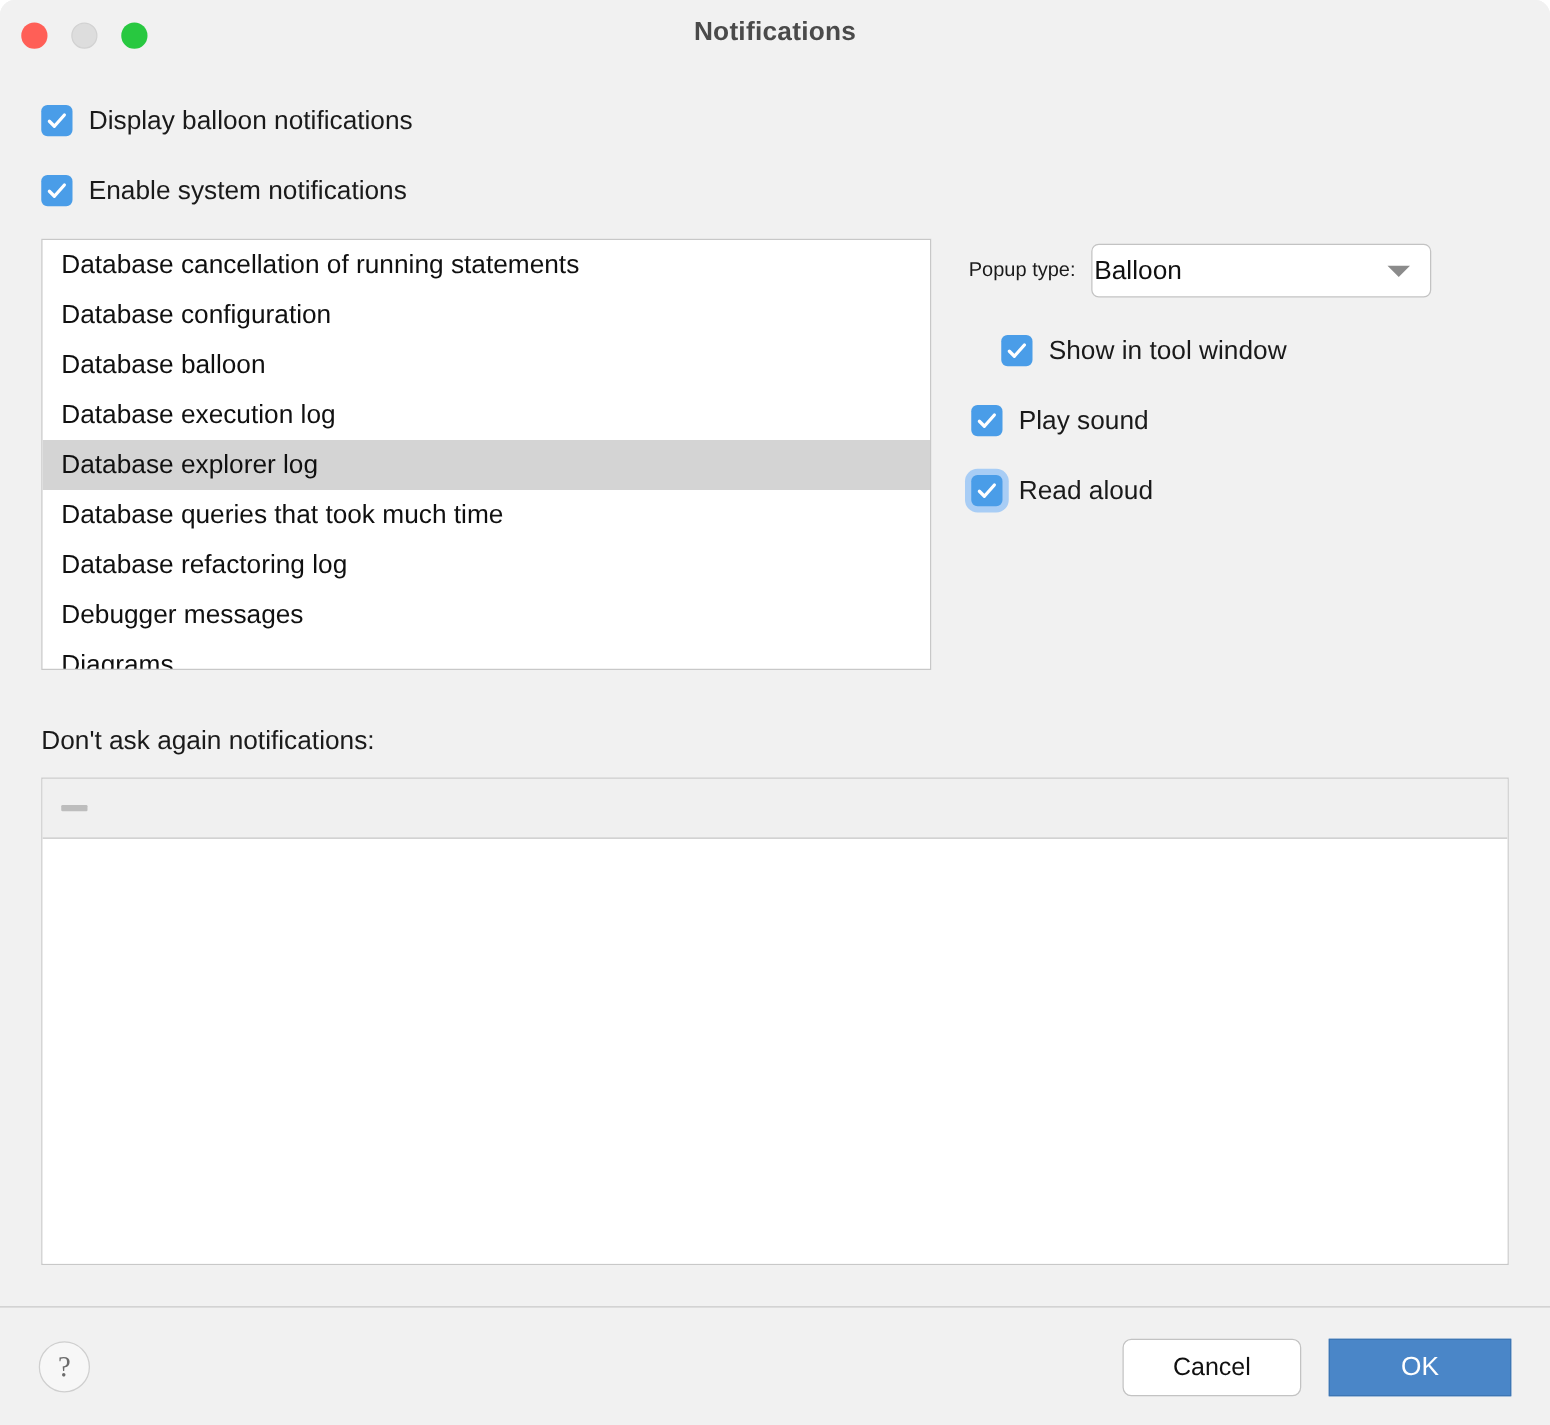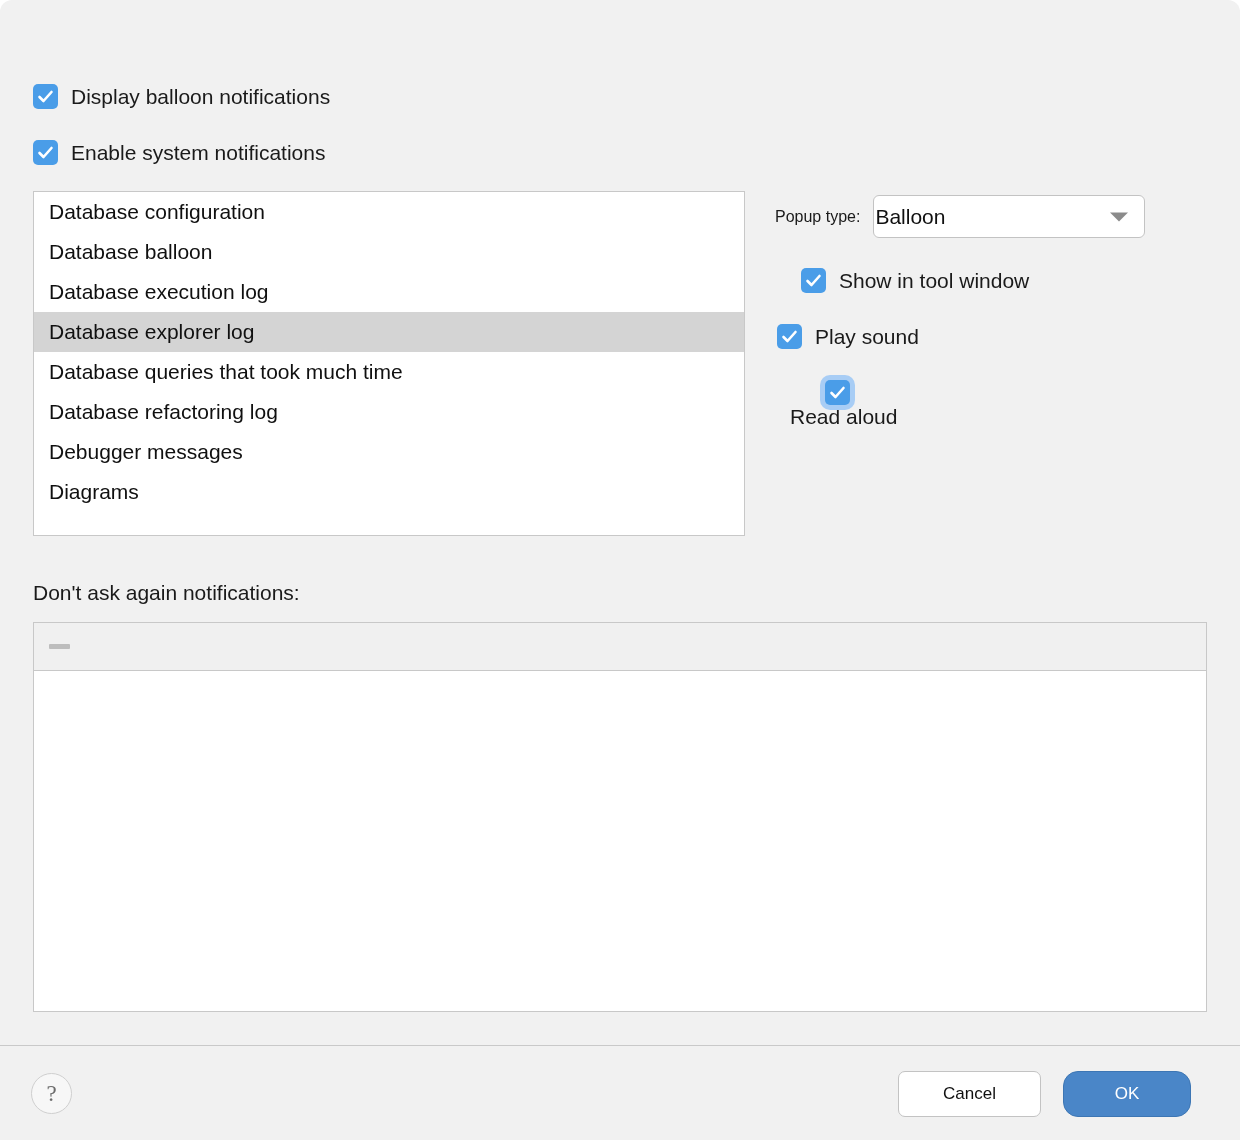--- a/index.html
+++ b/index.html
@@ -146,21 +146,21 @@
     top: 50%;
     transform: translateY(-50%);
     width: 0; height: 0;
     border-left: 9px solid transparent;
     border-right: 9px solid transparent;
     border-top: 9px solid #8b8b8b;
   }
 
   #cb-show-tool-window { left: 777px; top: 268px; padding-left: 24px; }
   #cb-play-sound       { left: 777px; top: 324px; }
-  #cb-read-aloud       { left: 777px; top: 380px; flex-direction: column; }
+  #cb-read-aloud       { left: 777px; top: 380px; }
 
   
   #dontask-label {
     position: absolute;
     left: 33px;
     top: 581px;
     font-size: 21px;
     color: #1a1a1a;
     white-space: nowrap;
   }
@@ -228,65 +228,72 @@
     top: 1071px;
     width: 143px;
     height: 46px;
     background: #ffffff;
     border: 1px solid #c3c3c3;
     border-radius: 7px;
     box-sizing: border-box;
     display: flex;
     align-items: center;
     justify-content: center;
-    font-size: 17px;
+    font-size: 20px;
     color: #101010;
   }
   #ok-button {
     position: absolute;
     left: 1063px;
     top: 1071px;
-    width: 128px;
+    width: 146px;
     height: 46px;
     background: #4a86c8;
     border: 1px solid #3d76b4;
-    border-radius: 15px;
+    border-radius: 0;
     box-sizing: border-box;
     display: flex;
     align-items: center;
     justify-content: center;
-    font-size: 17px;
+    font-size: 21px;
     color: #ffffff;
   }
 </style>
 </head>
 <body>
 
 <div id="window">
 
+  <div id="titlebar">
+    <div class="traffic" id="tl-close"></div>
+    <div class="traffic" id="tl-min"></div>
+    <div class="traffic" id="tl-zoom"></div>
+    <div id="window-title">Notifications</div>
+  </div>
 
   <div class="cbrow" id="cb-display-balloon">
     <span class="cbox">
       <svg width="19" height="19" viewBox="0 0 19 19">
           <path d="M3.5 10 L7.5 14 L15.5 5" stroke="#ffffff" stroke-width="2.6" fill="none" stroke-linecap="round" stroke-linejoin="round"></path>
         </svg>
     </span>
     <span class="cblabel">Display balloon notifications</span>
   </div>
 
   <div class="cbrow" id="cb-enable-system">
     <span class="cbox">
       <svg width="19" height="19" viewBox="0 0 19 19">
           <path d="M3.5 10 L7.5 14 L15.5 5" stroke="#ffffff" stroke-width="2.6" fill="none" stroke-linecap="round" stroke-linejoin="round"></path>
         </svg>
     </span>
     <span class="cblabel">Enable system notifications</span>
   </div>
 
   <div id="listbox">
+    <div class="listitem">Database cancellation of running statements</div>
     <div class="listitem">Database configuration</div>
     <div class="listitem">Database balloon</div>
     <div class="listitem">Database execution log</div>
     <div class="listitem selected">Database explorer log</div>
     <div class="listitem">Database queries that took much time</div>
     <div class="listitem">Database refactoring log</div>
     <div class="listitem">Debugger messages</div>
     <div class="listitem">Diagrams</div>
   </div>
 

